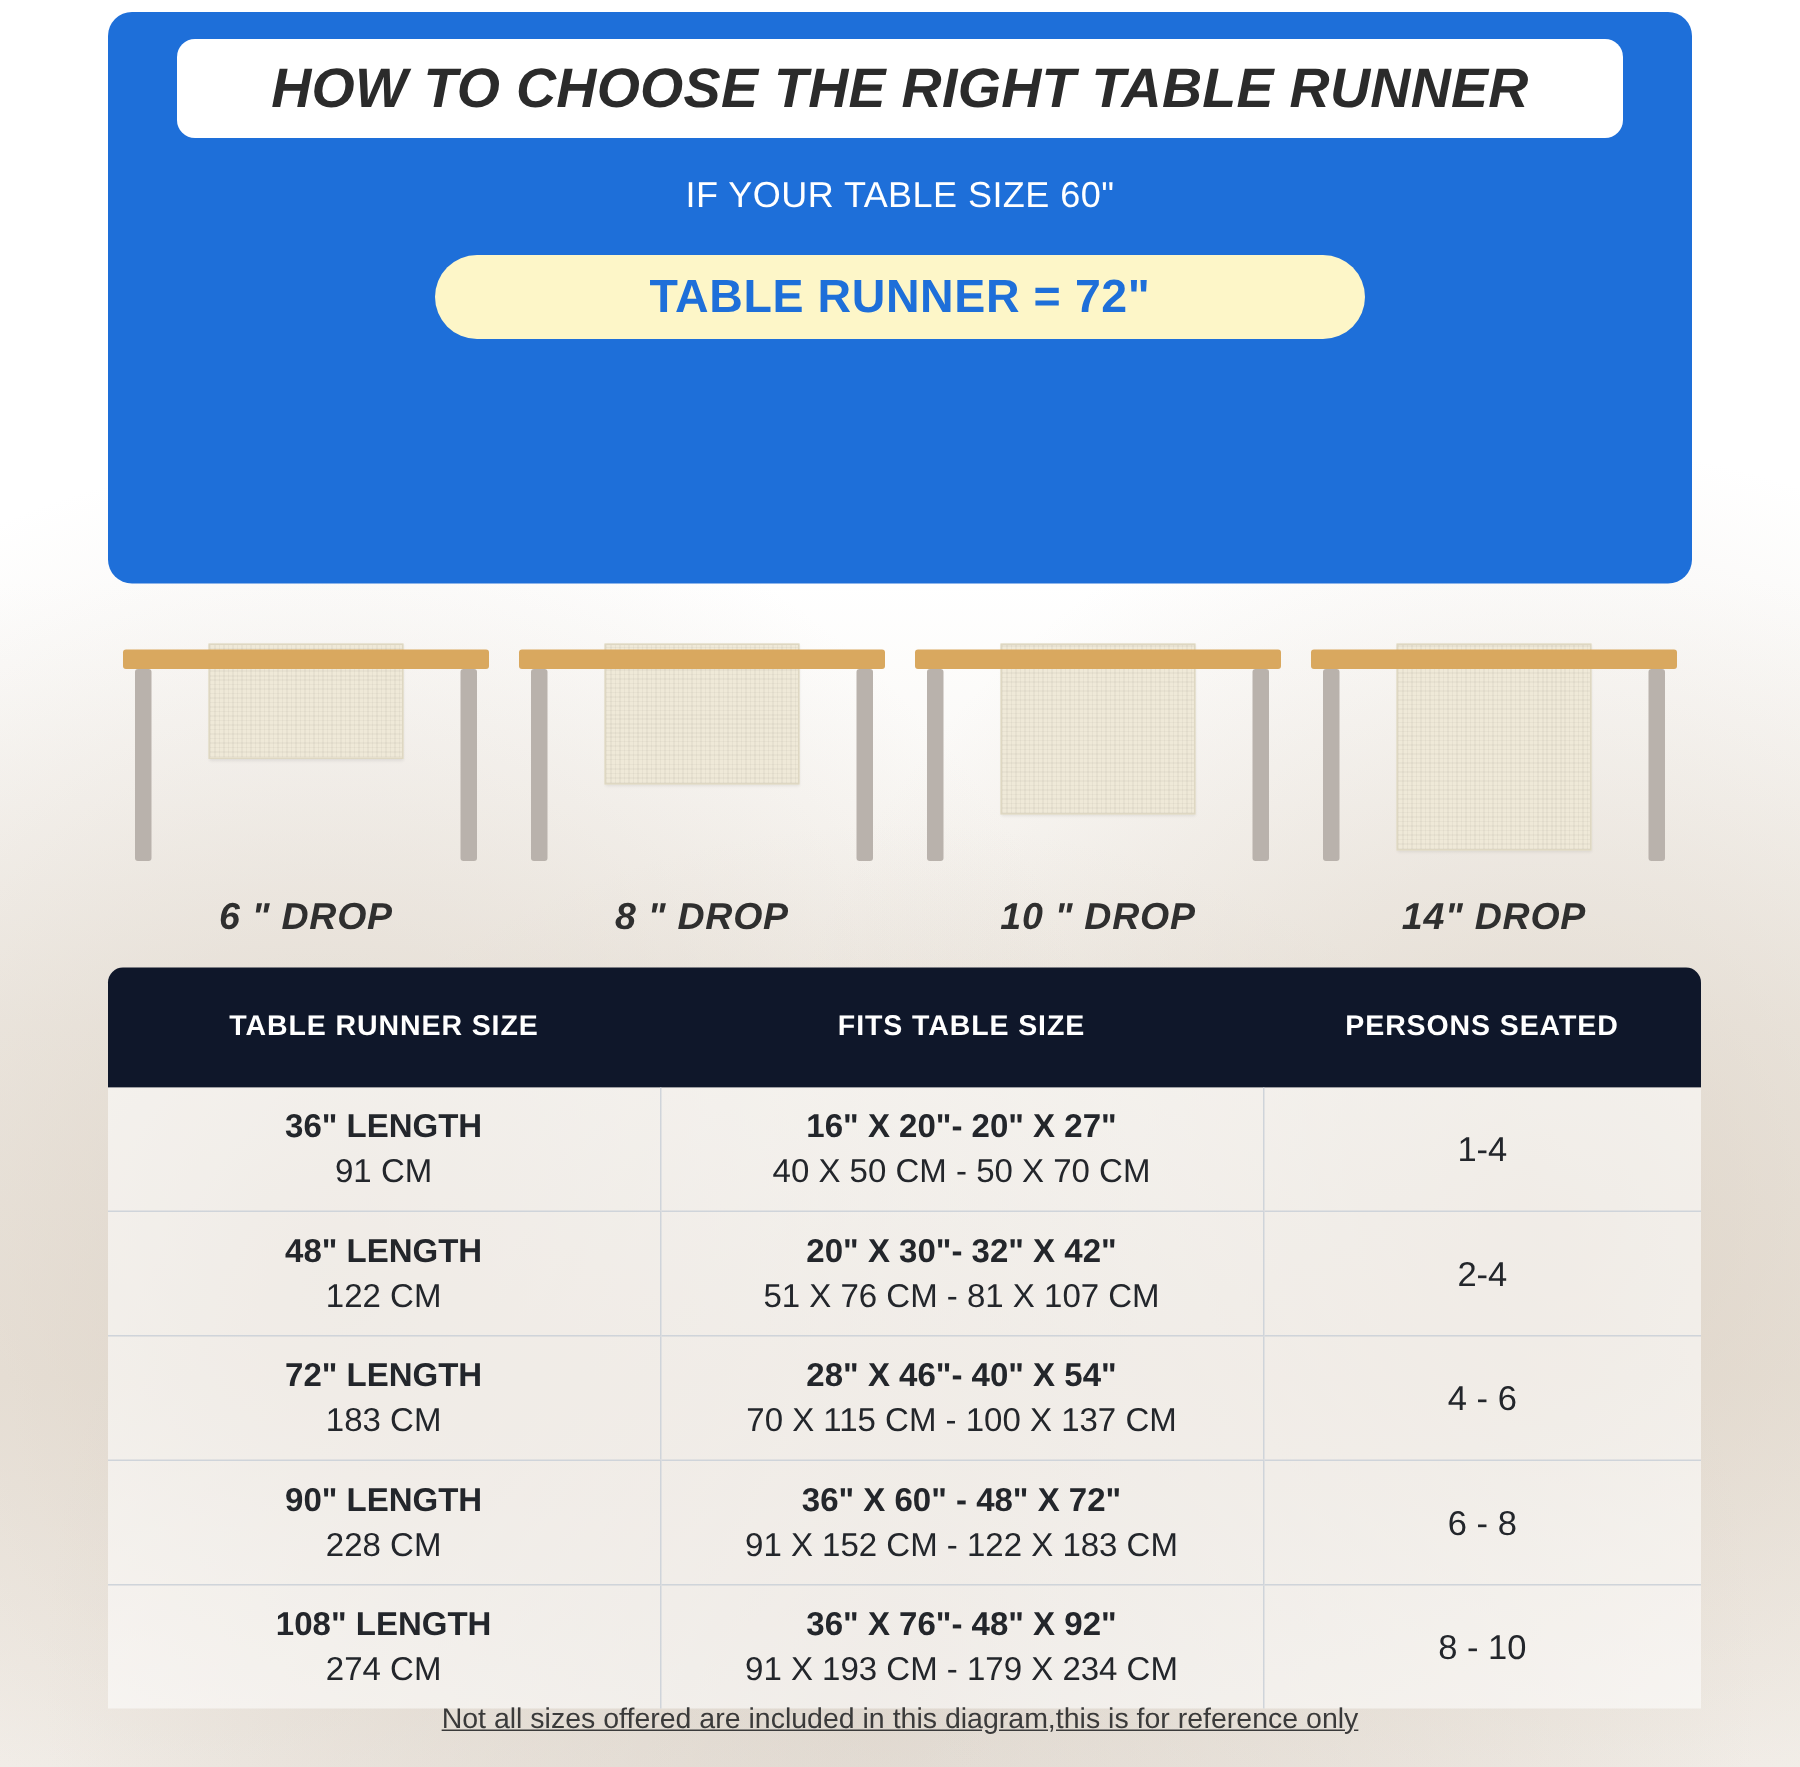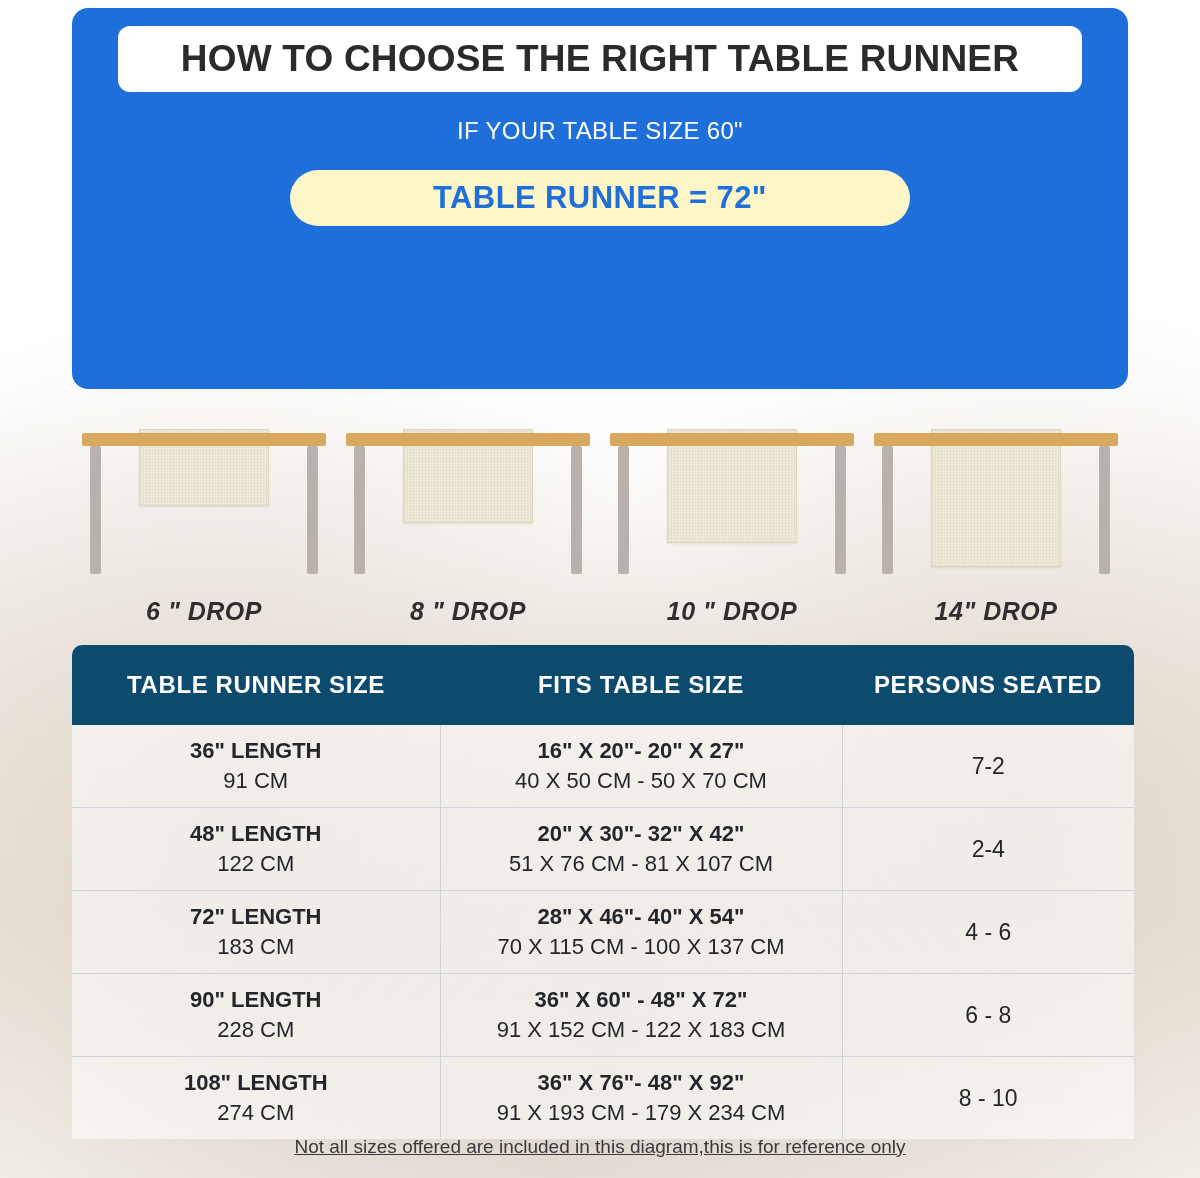--- a/index.html
+++ b/index.html
@@ -51,20 +51,21 @@
     border-radius: 12px;
     height: 66px;
     display: flex;
     align-items: center;
     justify-content: center;
     margin: 0 22px;
   }
   .title-pill span {
     font-size: 37px;
     font-weight: bold;
+    font-style: italic;
     color: #2b2b2b;
     letter-spacing: 0.2px;
     white-space: nowrap;
     text-align: center;
   }
   .sub-lines {
     margin-top: 22px;
     text-align: center;
     color: #ffffff;
   }
@@ -187,23 +188,23 @@
   
   .size-table {
     position: absolute;
     left: 72px;
     top: 645px;
     width: 1056px;
     border-collapse: collapse;
     table-layout: fixed;
   }
   .size-table thead th {
-    background: #0c4a6e;
+    background: #0f172a;
     color: #ffffff;
-    font-size: 24px;
+    font-size: 19px;
     font-weight: bold;
     letter-spacing: 0.6px;
     height: 78px;
     vertical-align: middle;
     text-align: center;
   }
   .size-table thead th:first-child { border-top-left-radius: 10px; }
   .size-table thead th:last-child  { border-top-right-radius: 10px; }
 
   .size-table tbody td {
@@ -301,21 +302,21 @@
     <tbody>
       <tr>
         <td class="cell-2">
           <span class="ln1">36" LENGTH</span>
           <span class="ln2">91 CM</span>
         </td>
         <td class="cell-2 col-div">
           <span class="ln1">16" X 20"- 20" X 27"</span>
           <span class="ln2">40 X 50 CM - 50 X 70 CM</span>
         </td>
-        <td class="cell-seats col-div">7-2</td>
+        <td class="cell-seats col-div">1-4</td>
       </tr>
       <tr>
         <td class="cell-2">
           <span class="ln1">48" LENGTH</span>
           <span class="ln2">122 CM</span>
         </td>
         <td class="cell-2 col-div">
           <span class="ln1">20" X 30"- 32" X 42"</span>
           <span class="ln2">51 X 76 CM - 81 X 107 CM</span>
         </td>

